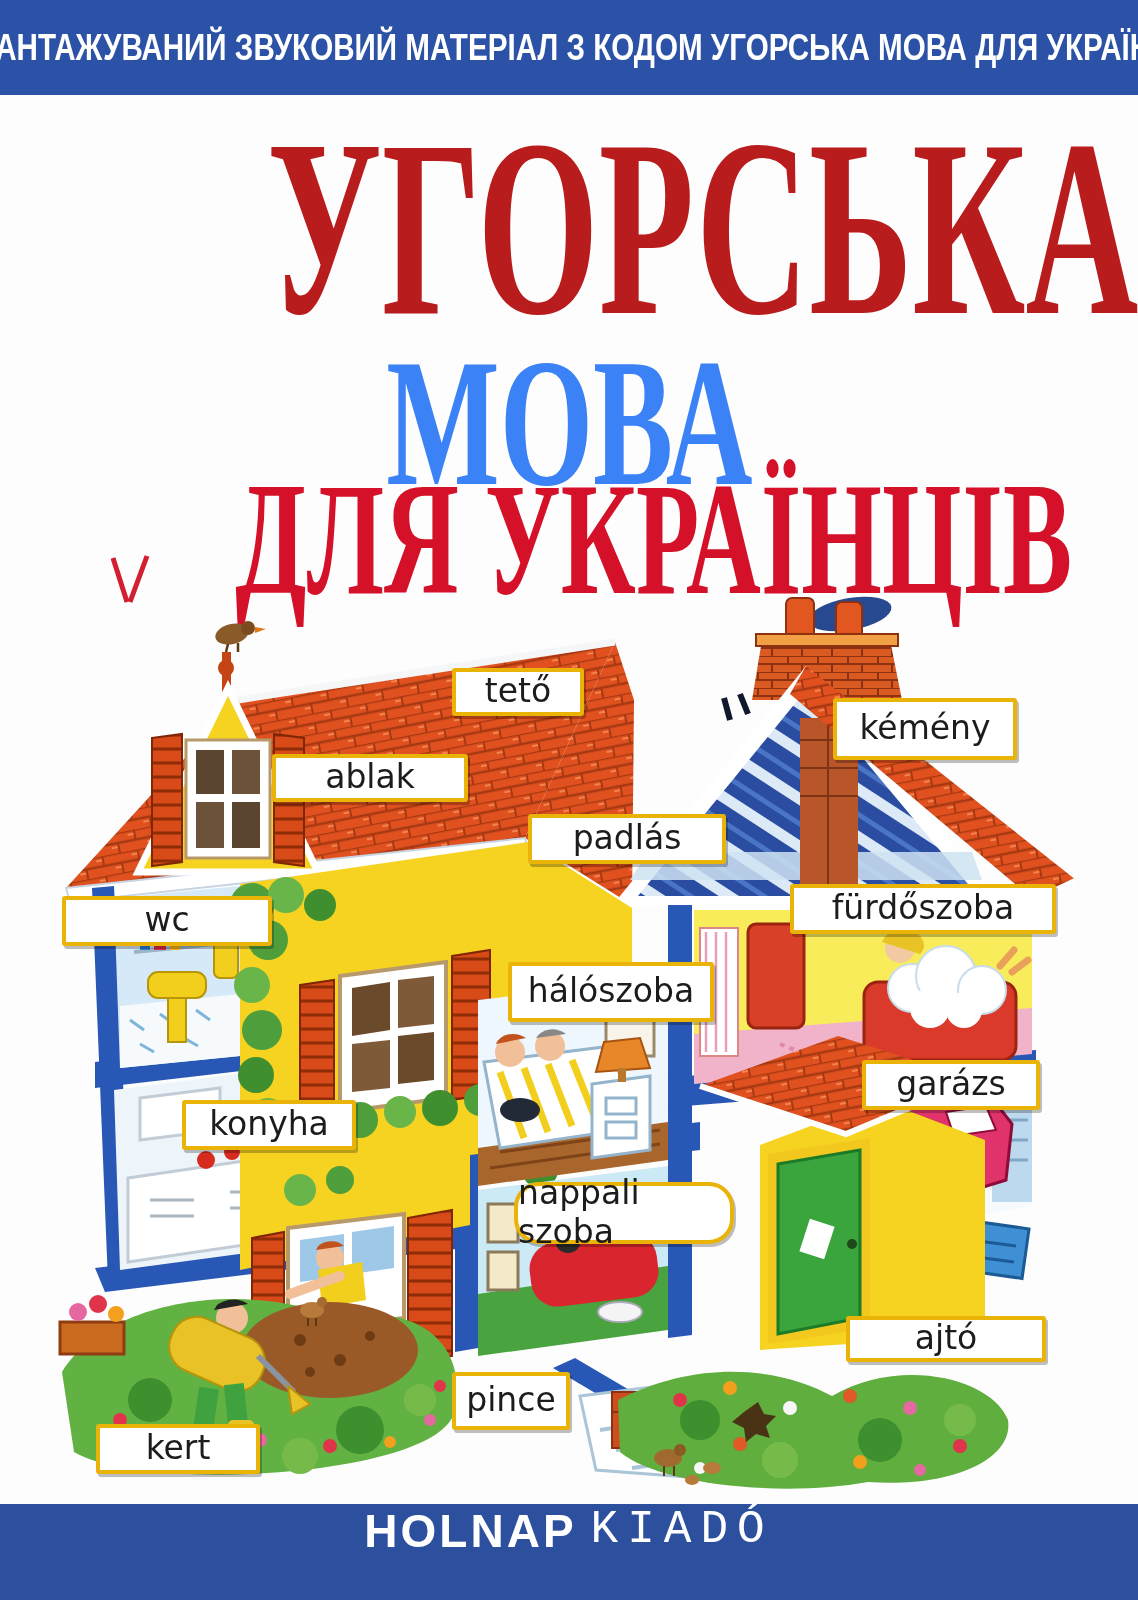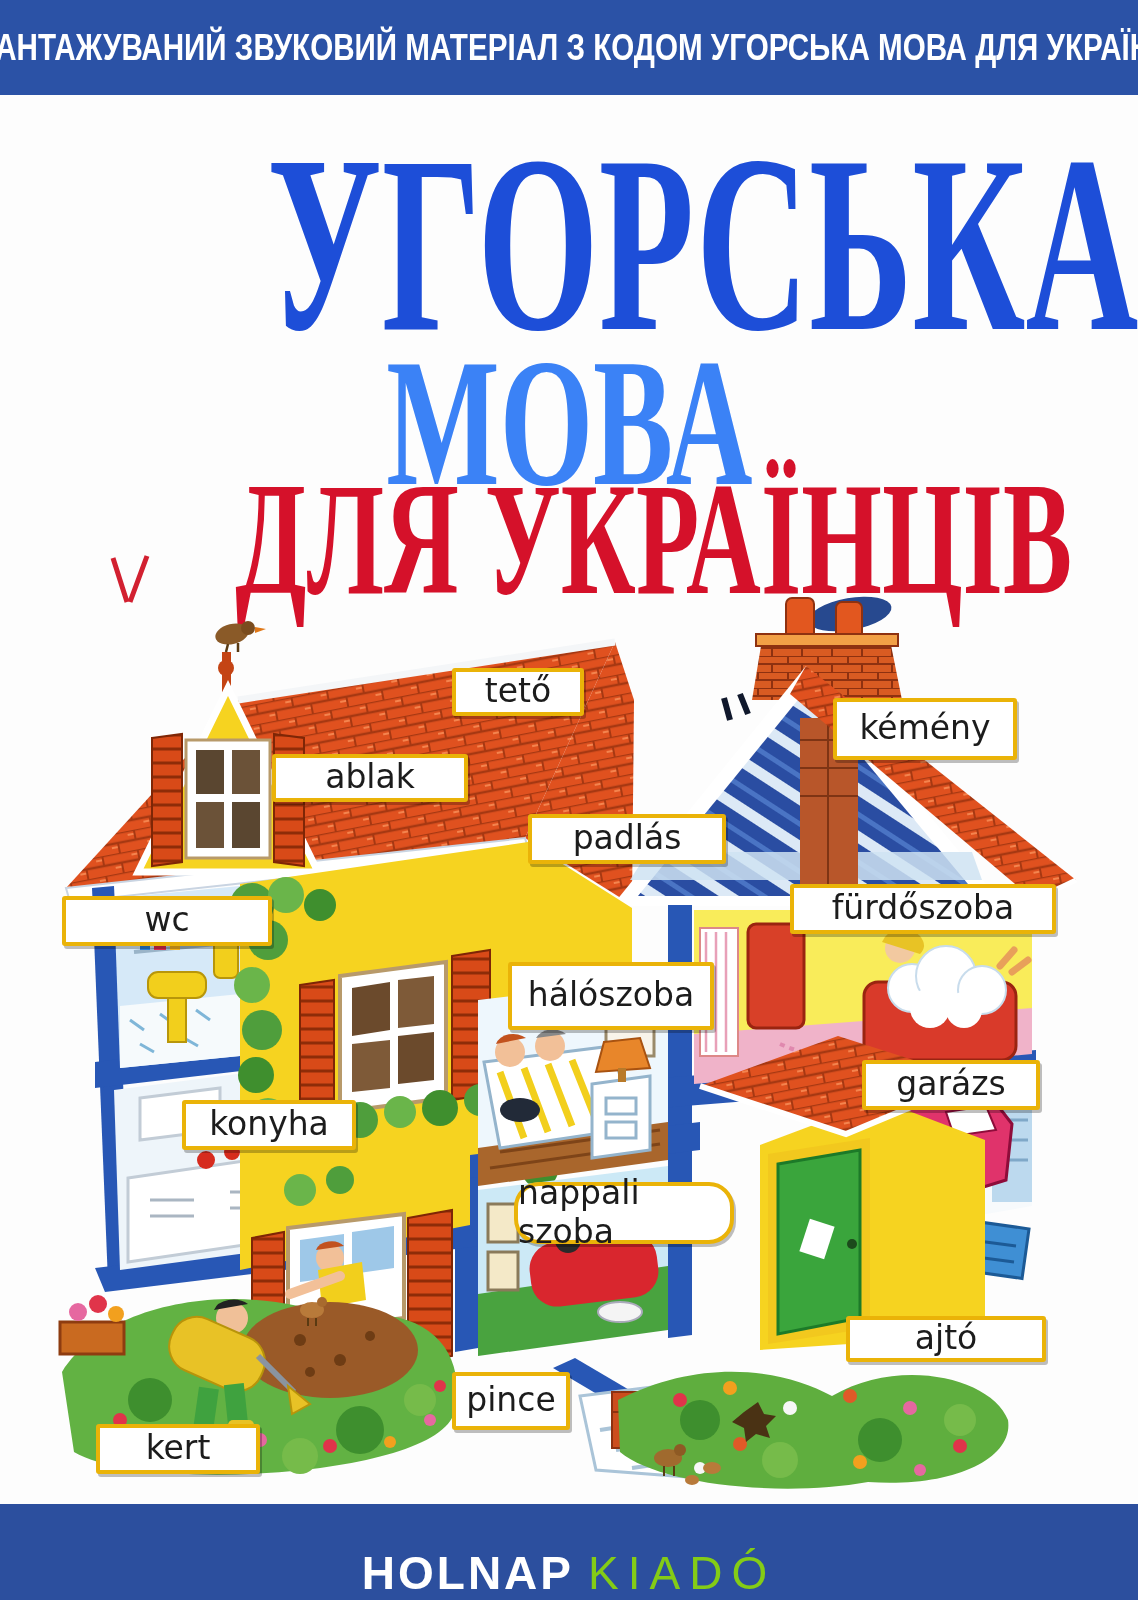--- a/index.html
+++ b/index.html
@@ -14,42 +14,42 @@
     background:#2b52a6;display:flex;align-items:center;justify-content:center;
   }
   .top-banner .banner-text{
     color:#ffffff;font-weight:bold;font-size:37px;white-space:nowrap;
     letter-spacing:0px;display:inline-block;transform:scaleX(.80);
     font-family:"Liberation Sans",sans-serif;
   }
   
   .title-line{position:absolute;left:0;width:1138px;text-align:center;line-height:1;
     font-family:"Liberation Serif",serif;font-weight:bold;white-space:nowrap;}
-  .title-1{top:118px;font-size:252px;color:#1d4ed8;}
+  .title-1{top:102px;font-size:252px;color:#b91c1c;}
   .title-1 span,.title-2 span,.title-3 span{display:inline-block;transform:scaleX(.62);transform-origin:center;}
   .title-2{top:332px;font-size:182px;color:#3b82f6;}
   .title-2 span{transform:scaleX(.66);}
   .title-3{top:458px;font-size:162px;color:#d5112a;}
   .title-3 span{transform:scaleX(.64);}
   
   .house-svg{position:absolute;left:0;top:0;width:1138px;height:1600px;z-index:1;}
   
   .lbl{
     position:absolute;z-index:5;background:#ffffff;border:4px solid #eab308;border-radius:3px;
     display:flex;align-items:center;justify-content:center;box-sizing:border-box;
     font-family:"DejaVu Sans",sans-serif;font-size:33px;color:#1c1c1c;padding-bottom:3px;
     box-shadow:2px 3px 0 rgba(0,0,0,.25);
   }
   
   .bottom-bar{
     position:absolute;left:0;top:1504px;width:1138px;height:96px;background:#2c4f9e;
-    display:flex;align-items:flex-end;justify-content:center;z-index:6;
+    display:flex;align-items:flex-start;justify-content:center;z-index:6;
   }
   .pub-bold{color:#ffffff;font-weight:bold;font-size:46px;letter-spacing:3px;font-family:"Liberation Sans",sans-serif;}
-  .pub-light{color:#84cc16;font-weight:normal;font-size:46px;letter-spacing:9px;margin-left:14px;font-family:Liberation Sans, sans-serif;}
+  .pub-light{color:#ffffff;font-weight:normal;font-size:46px;letter-spacing:9px;margin-left:14px;font-family:Liberation Mono, monospace;}
 </style>
 </head>
 <body>
 
 <div class="cover">
 
   <div class="top-banner">
     <span class="banner-text">ЗАВАНТАЖУВАНИЙ ЗВУКОВИЙ МАТЕРІАЛ З КОДОМ УГОРСЬКА МОВА ДЛЯ УКРАЇНЦІВ</span>
   </div>
 
@@ -357,21 +357,21 @@
       <ellipse cx="692" cy="1480" rx="7" ry="5" fill="#b87a3a"></ellipse>
     </g>
   </svg>
 
   <div class="lbl" style="left:452px;top:668px;width:132px;height:48px;">tető</div>
   <div class="lbl" style="left:272px;top:754px;width:196px;height:48px;">ablak</div>
   <div class="lbl" style="left:833px;top:698px;width:184px;height:62px;">kémény</div>
   <div class="lbl" style="left:528px;top:814px;width:198px;height:50px;">padlás</div>
   <div class="lbl" style="left:62px;top:896px;width:210px;height:50px;">wc</div>
   <div class="lbl" style="left:790px;top:884px;width:266px;height:50px;">fürdőszoba</div>
-  <div class="lbl" style="left:508px;top:962px;width:206px;height:68px;">hálószoba</div>
+  <div class="lbl" style="left:508px;top:962px;width:206px;height:60px;">hálószoba</div>
   <div class="lbl" style="left:862px;top:1060px;width:178px;height:50px;">garázs</div>
   <div class="lbl" style="left:182px;top:1100px;width:174px;height:50px;">konyha</div>
   <div class="lbl" style="left:514px;top:1182px;width:220px;height:62px;border-radius:25px;">nappali szoba</div>
   <div class="lbl" style="left:846px;top:1316px;width:200px;height:46px;">ajtó</div>
   <div class="lbl" style="left:452px;top:1372px;width:118px;height:58px;">pince</div>
   <div class="lbl" style="left:96px;top:1424px;width:164px;height:50px;">kert</div>
 
   <div class="bottom-bar">
     <span class="pub-bold">HOLNAP</span>
     <span class="pub-light">KIADÓ</span>

